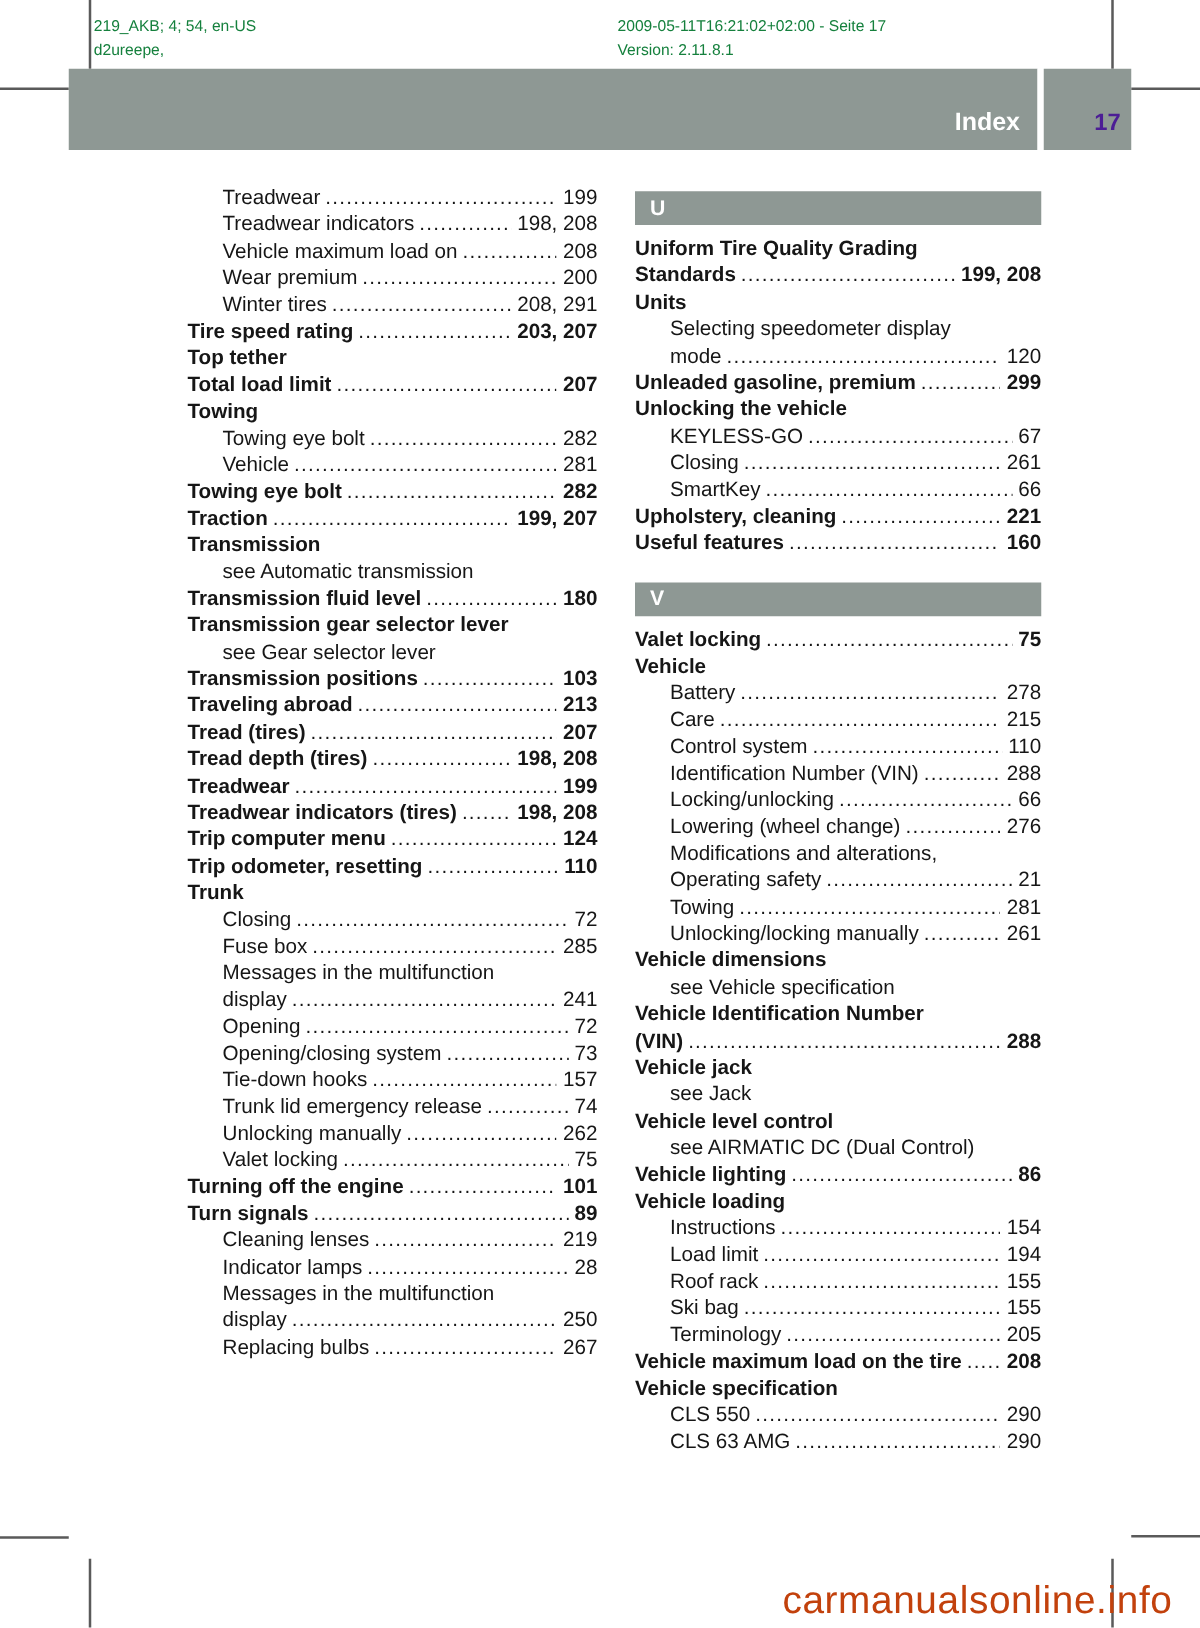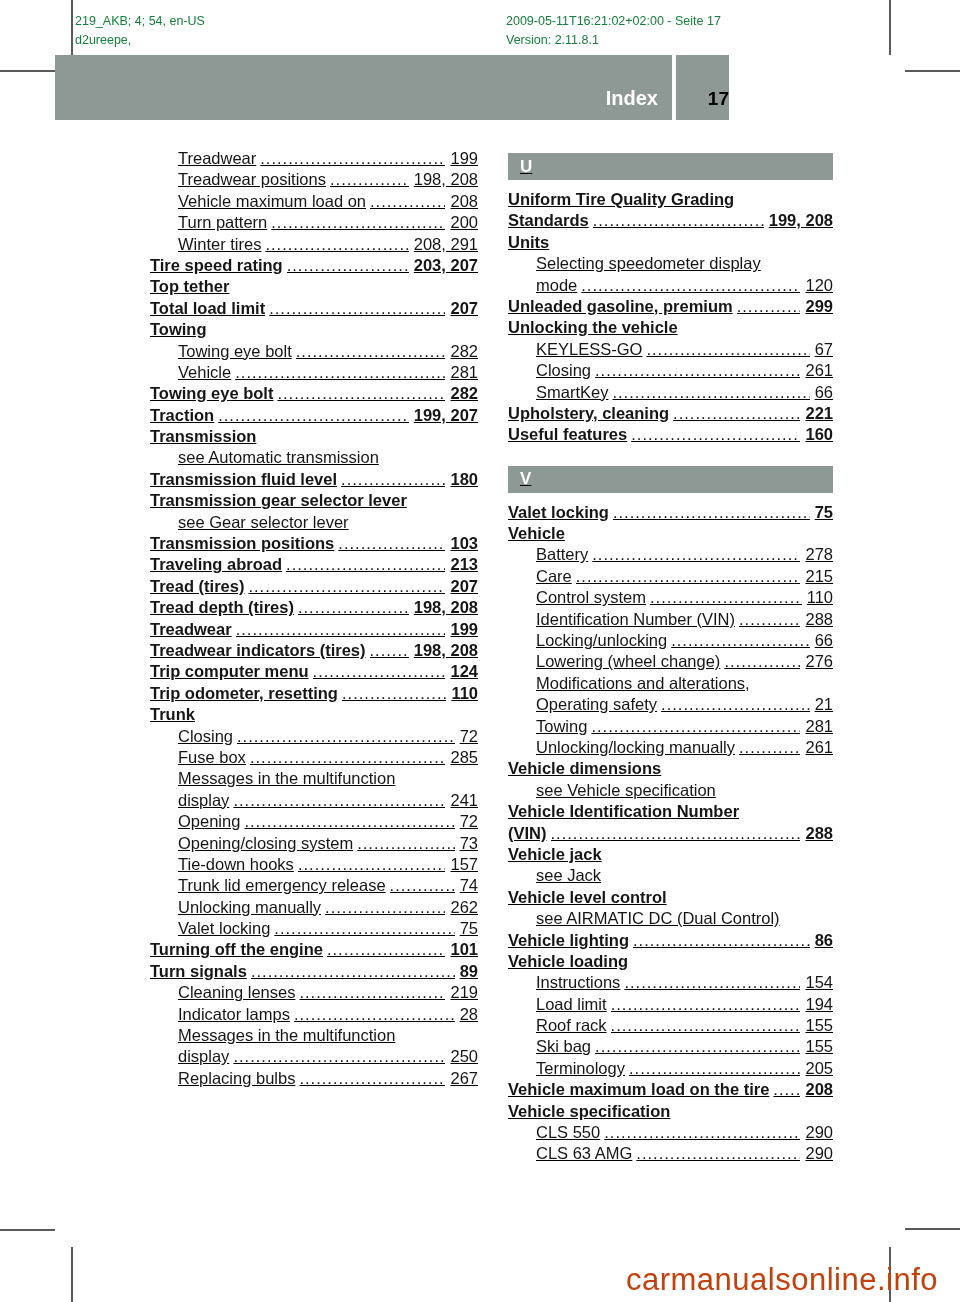--- a/index.html
+++ b/index.html
@@ -17,39 +17,39 @@
   .cm-tr-v { left:889px; top:0;      width:2px;  height:55px; }
   .cm-tr-h { left:905px; top:70px;   width:55px; height:2px;  }
   .cm-bl-h { left:0;     top:1229px; width:55px; height:2px;  }
   .cm-bl-v { left:71px;  top:1247px; width:2px;  height:55px; }
   .cm-br-h { left:905px; top:1228px; width:55px; height:2px;  }
   .cm-br-v { left:889px; top:1247px; width:2px;  height:55px; }
 
   
   .print-info { position:absolute; top:12px; font-size:12.5px; color:#15803d; line-height:18.5px; }
   .print-info.left  { left:75px; }
-  .print-info.right { left:506px; }
+  .print-info.right { left:494px; }
 
   
-  .header-bar { position:absolute; left:55px; top:55px; width:674px; height:65px; display:flex;justify-content:space-between; }
+  .header-bar { position:absolute; left:55px; top:55px; width:850px; height:65px; display:flex;justify-content:space-between; }
   .header-index {
     width:775px; background:var(--bar); color:#fff;
     display:flex; align-items:flex-end; justify-content:flex-end;
     padding:0 14px 10px 0; font-weight:bold; font-size:20px;
   }
   .header-gap { width:5px; background:#fff; }
   .header-pagebox {
-    flex:1; background:var(--bar); color:#000000;
+    flex:1; background:var(--bar); color:#4c1d95;
     display:flex; align-items:flex-end; justify-content:center;
     padding-bottom:10px; font-weight:bold; font-size:19px;padding-left:32px;
   }
 
   
   .content { position:absolute; left:150px; top:148px; width:690px; display:flex; }
-  .col { display:flex; flex-direction:column;text-decoration:underline; }
+  .col { display:flex; flex-direction:column; }
   .col-left  { width:328px; margin-right:30px; }
   .col-right { width:325px; }
 
   .entry {
     display:flex; align-items:baseline;
     height:21.4px; line-height:21.4px;
     font-size:16.5px; color:#161616; white-space:nowrap;
   }
   .entry.bold { font-weight:bold; }
   .entry.indent { padding-left:28px; }
@@ -110,31 +110,31 @@
   </div>
 
   <div class="content">
     <div class="col col-left" id="col-left">
         <div class="entry indent">
           <span class="label">Treadwear</span>
           <span class="leader">........................................................................................................................</span>
           <span class="pages">199</span>
         </div>
         <div class="entry indent">
-          <span class="label">Treadwear positions</span>
+          <span class="label">Treadwear indicators</span>
           <span class="leader">........................................................................................................................</span>
           <span class="pages">198, 208</span>
         </div>
         <div class="entry indent">
           <span class="label">Vehicle maximum load on</span>
           <span class="leader">........................................................................................................................</span>
           <span class="pages">208</span>
         </div>
         <div class="entry indent">
-          <span class="label">Turn pattern</span>
+          <span class="label">Wear premium</span>
           <span class="leader">........................................................................................................................</span>
           <span class="pages">200</span>
         </div>
         <div class="entry indent">
           <span class="label">Winter tires</span>
           <span class="leader">........................................................................................................................</span>
           <span class="pages">208, 291</span>
         </div>
         <div class="entry bold">
           <span class="label">Tire speed rating</span>

